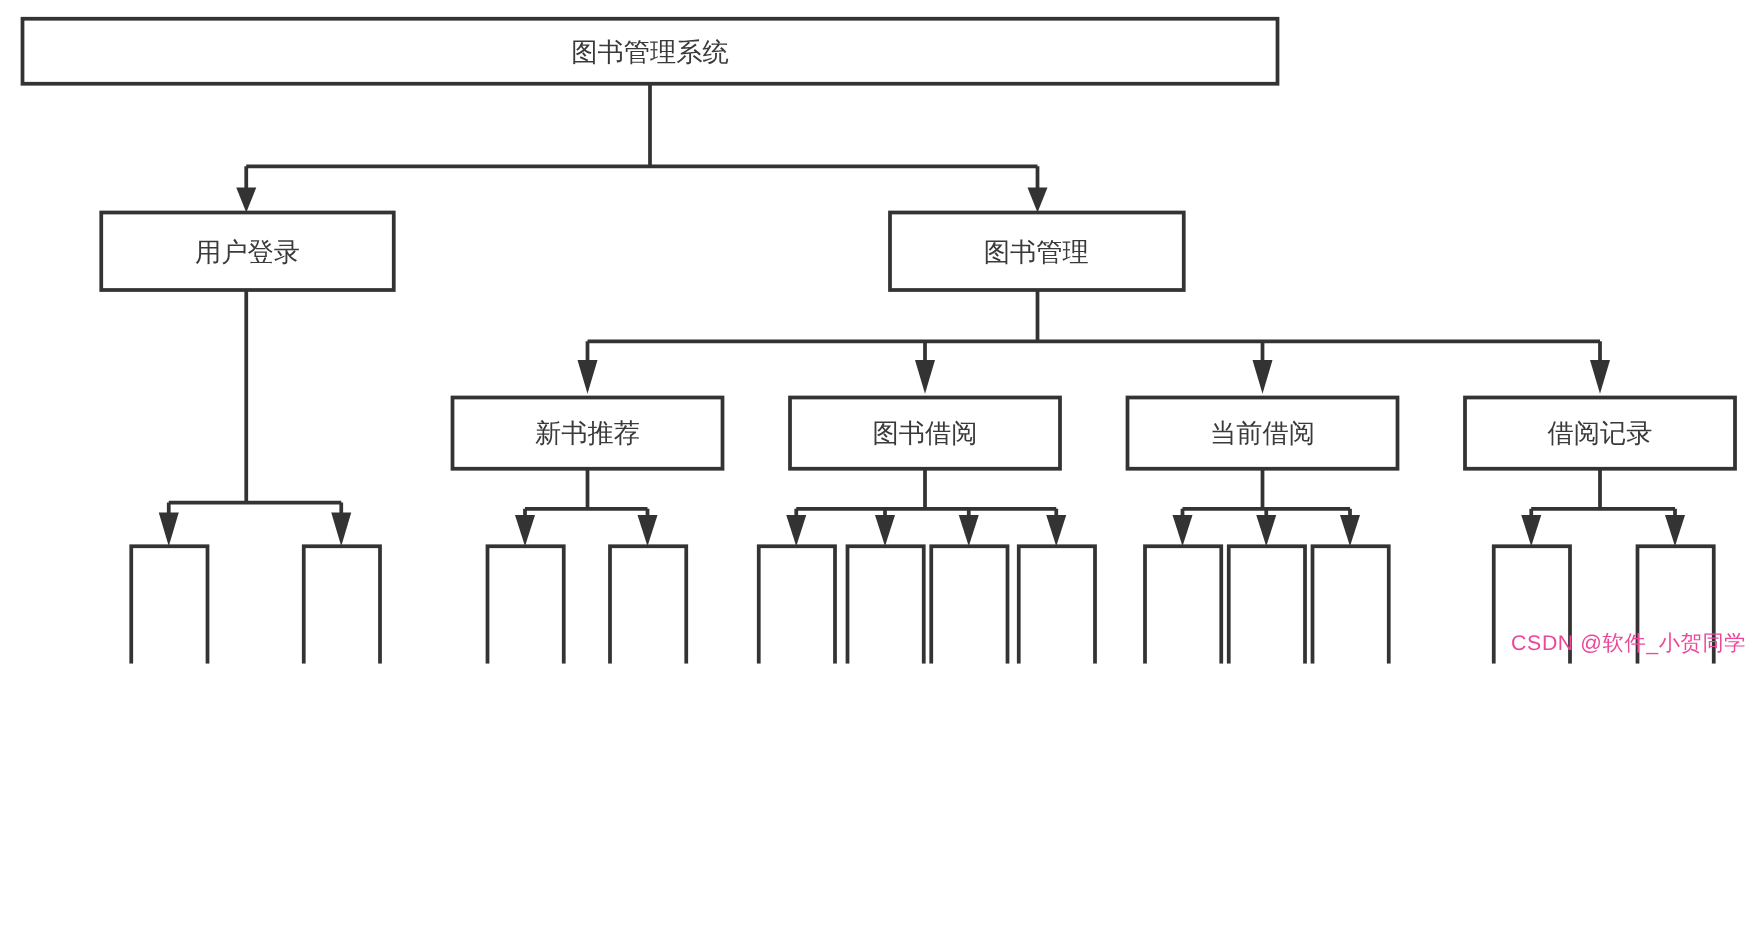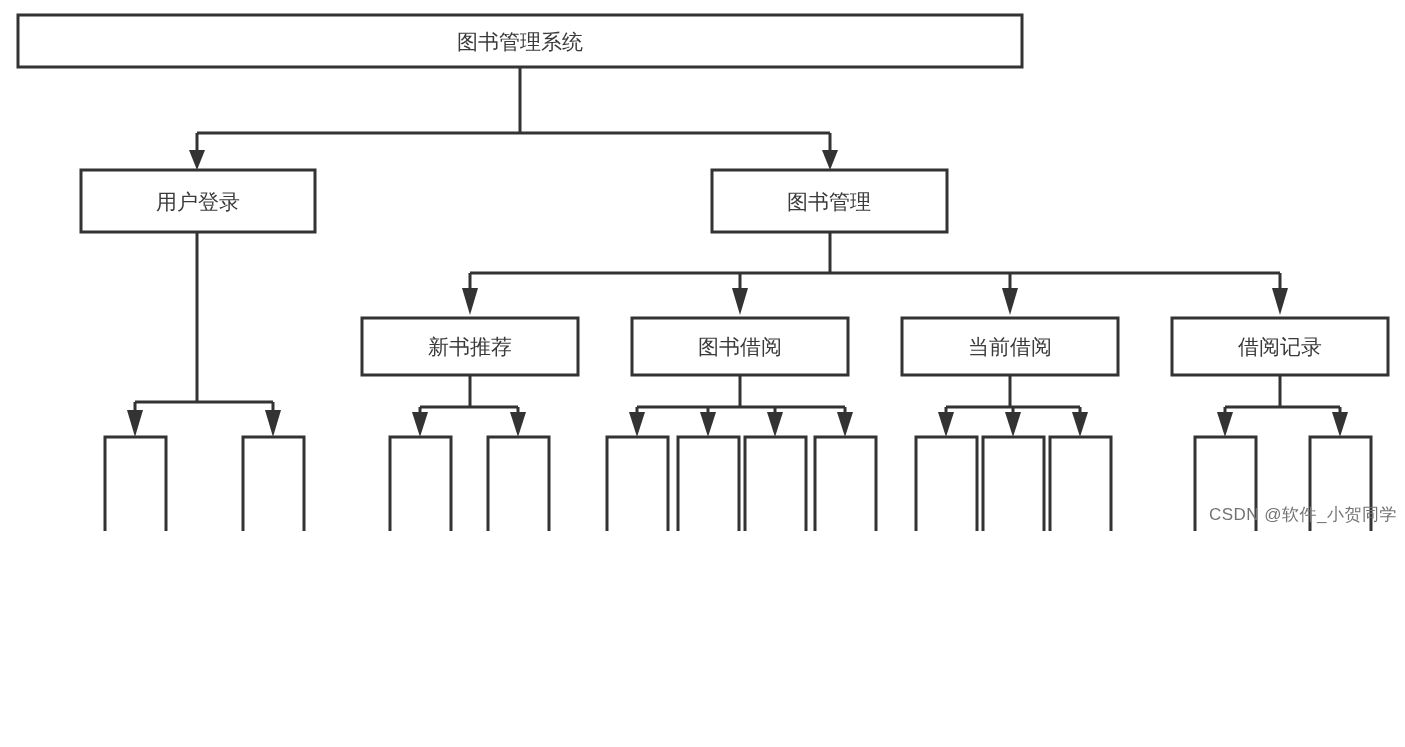--- a/index.html
+++ b/index.html
@@ -63,21 +63,21 @@
     letter-spacing: 1px;
     text-align: center;
     white-space: nowrap;
   }
   .watermark {
     position: absolute;
     right: 8px;
     bottom: 5px;
     font-family: "Liberation Sans", "DejaVu Sans", sans-serif;
     font-size: 17px;
-    color: #737373;
+    color: #ec4899;
     letter-spacing: 0.5px;
     white-space: nowrap;
   }
 </style>
 </head>
 <body>
 
 <div id="canvas">
 
   <svg class="diagram" viewBox="0 0 1405 747" xmlns="http://www.w3.org/2000/svg">

